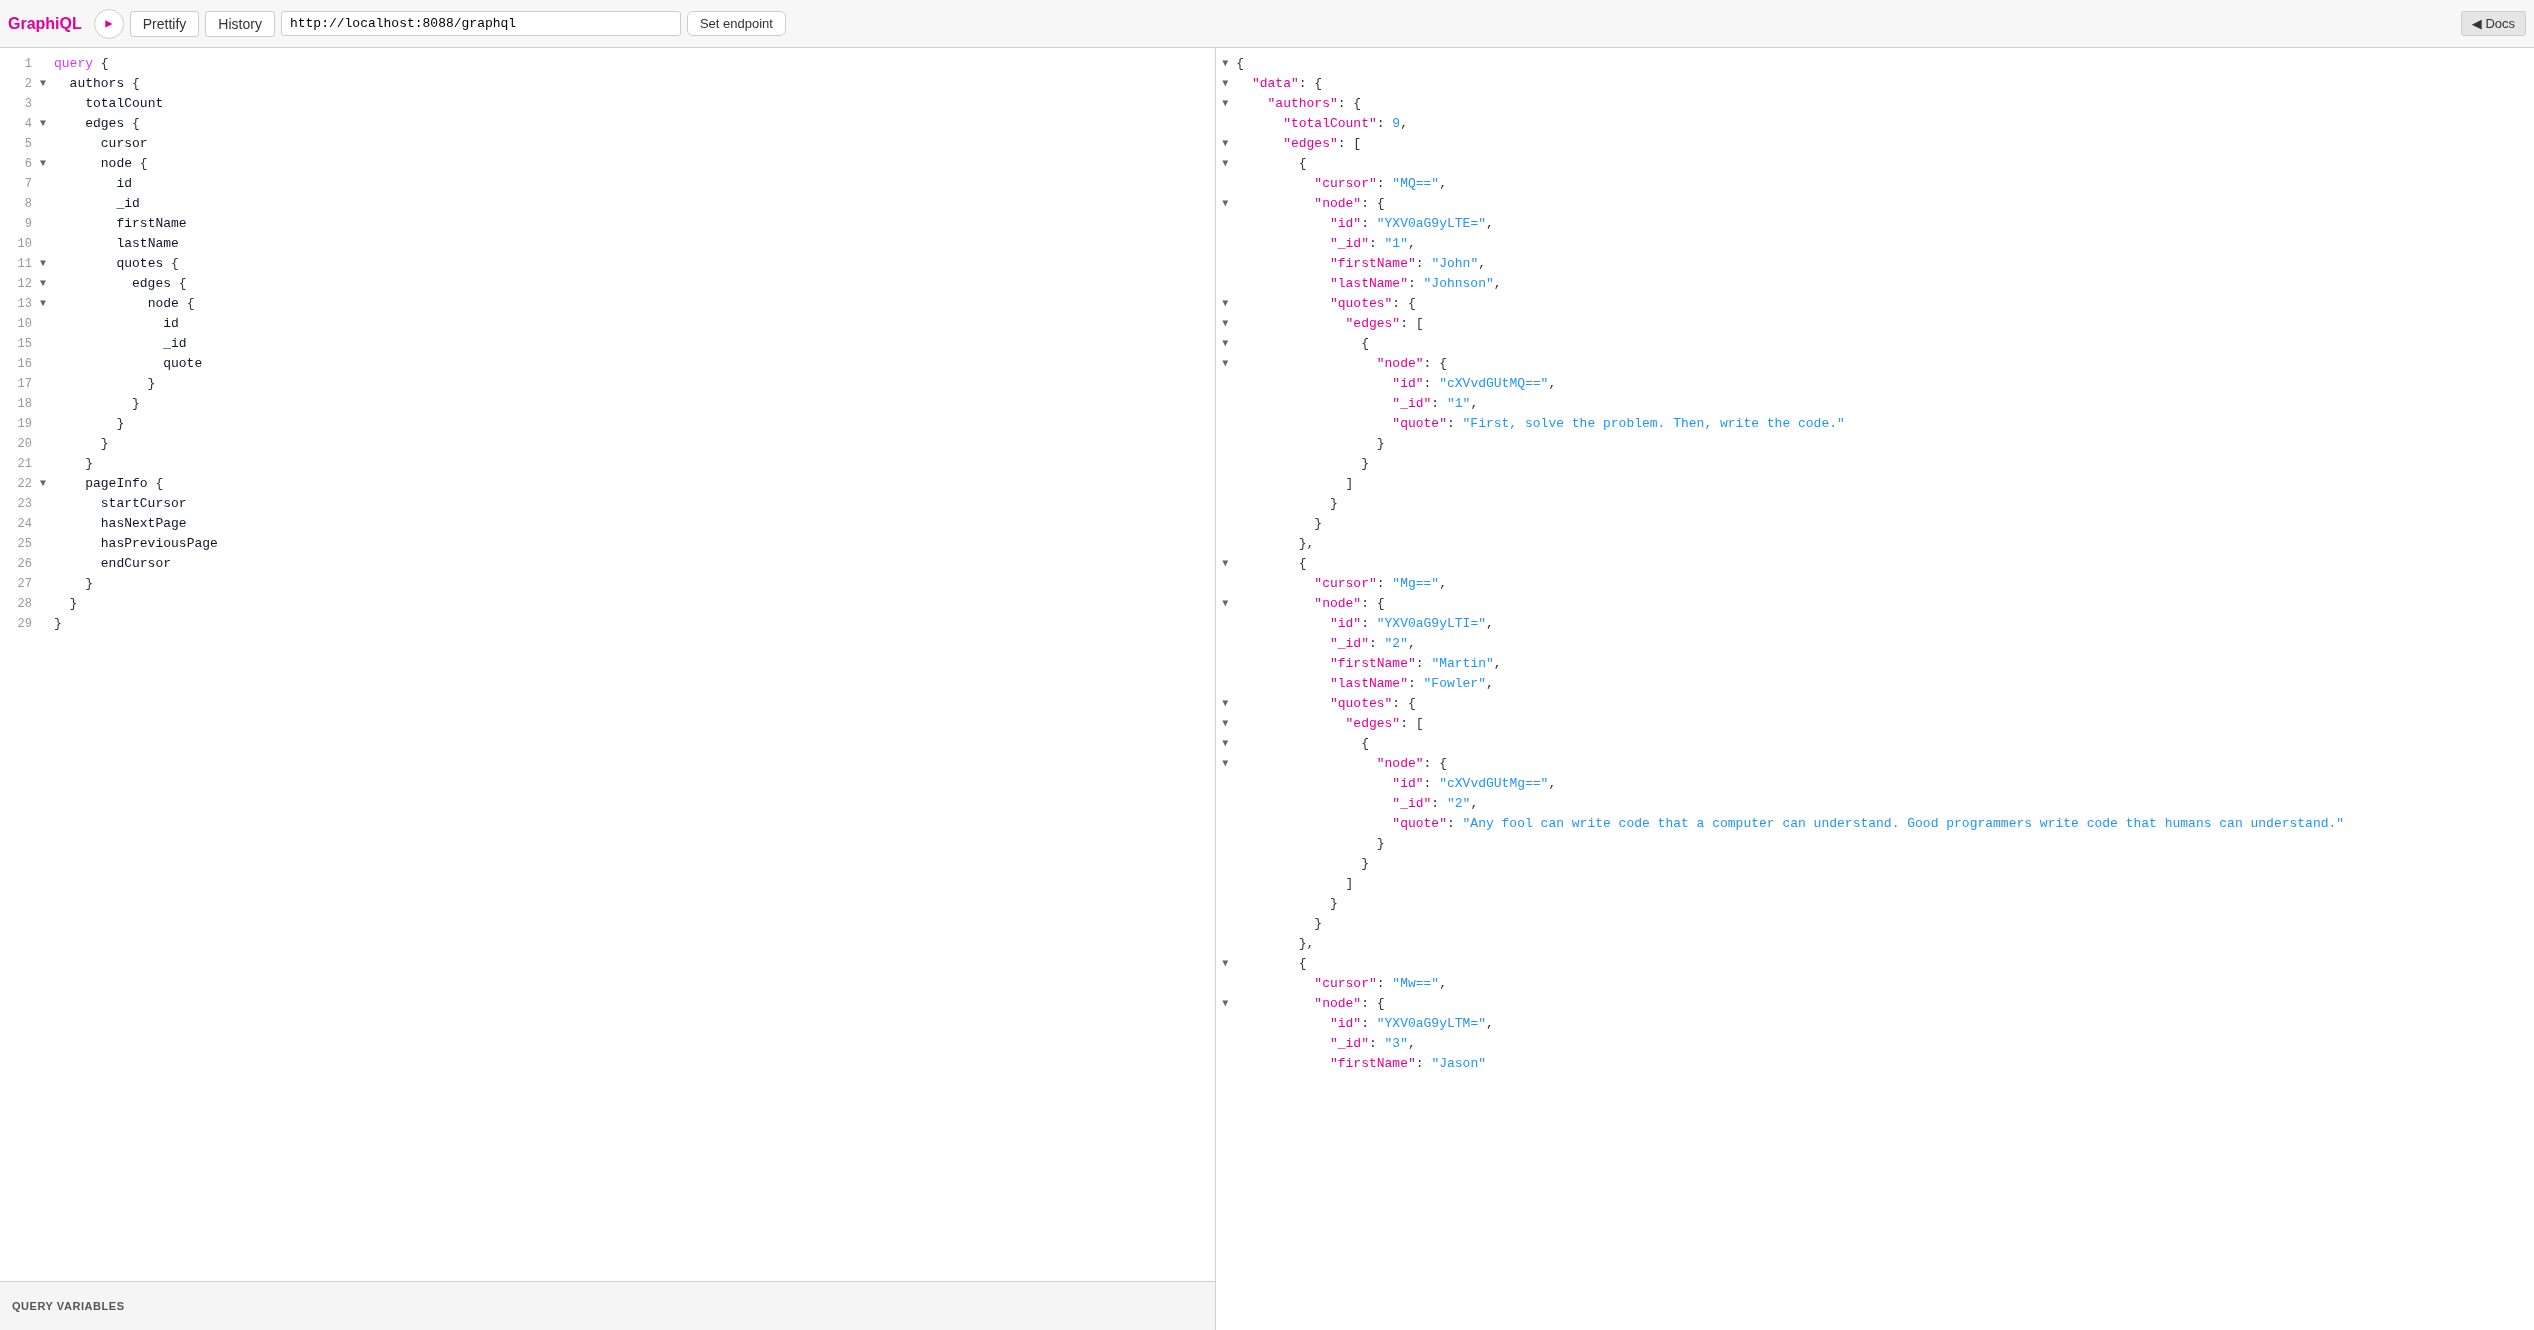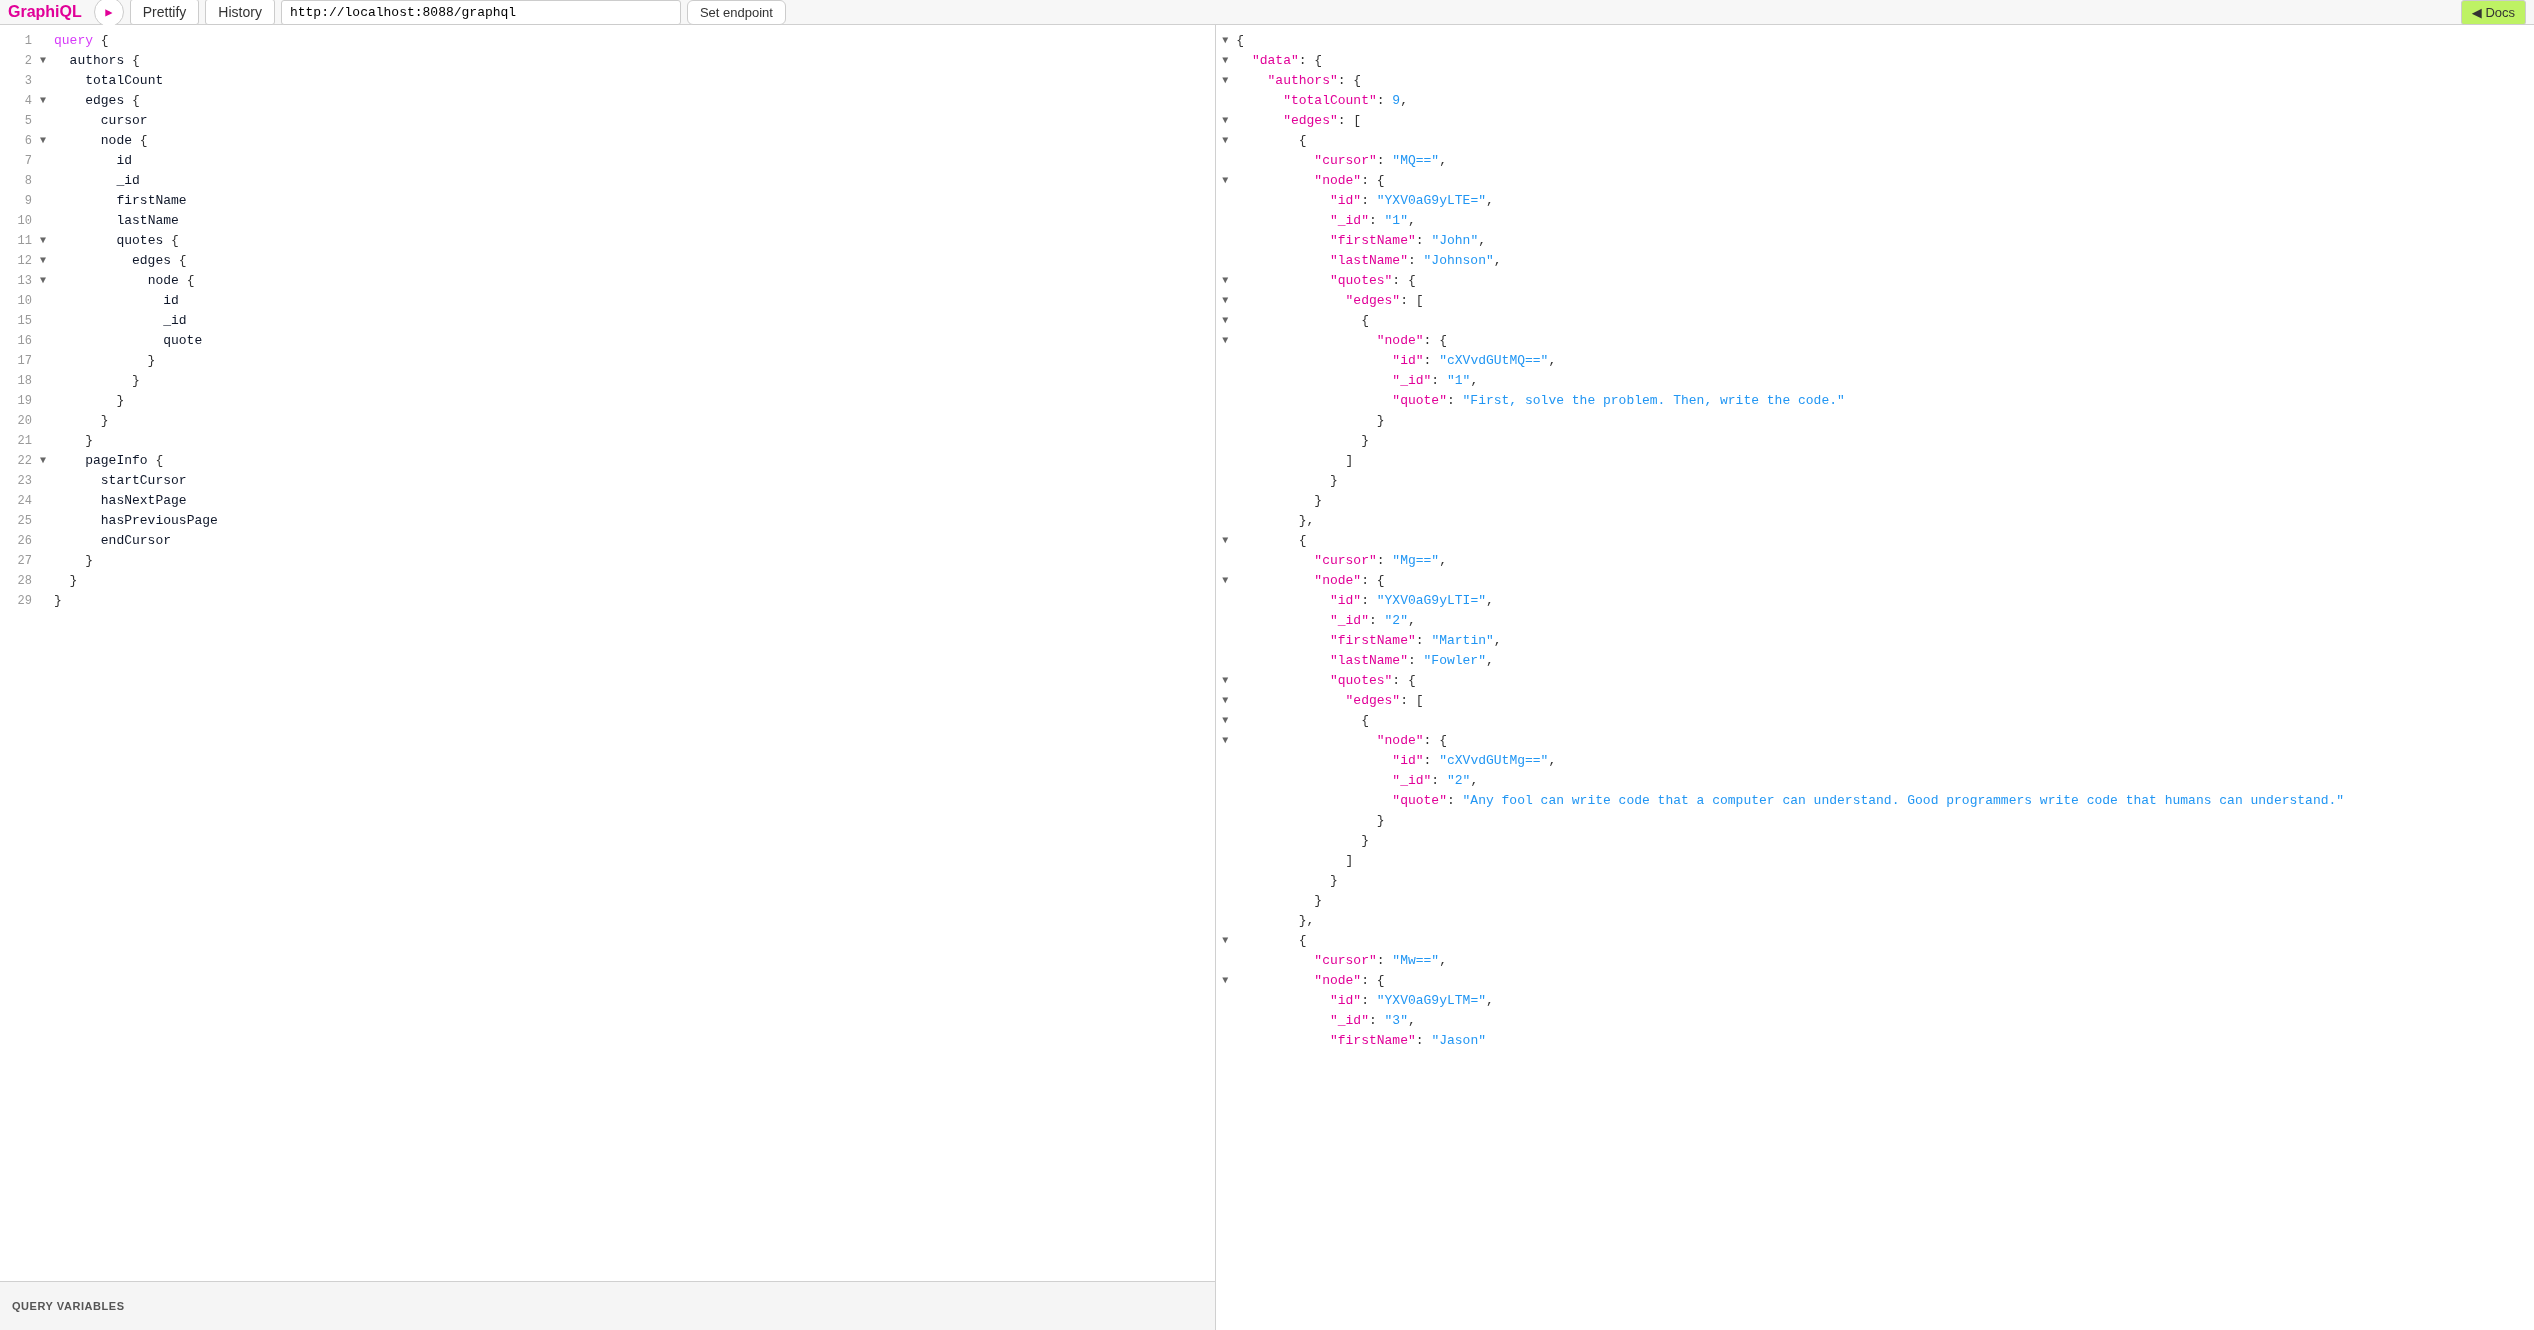--- a/index.html
+++ b/index.html
@@ -13,21 +13,21 @@
       overflow: hidden;
     }
 
     
     #toolbar {
       display: flex;
       align-items: center;
       background: #f7f7f7;
       border-bottom: 1px solid #d0d0d0;
       padding: 0 8px;
-      height: 25px;
+      height: 48px;
       flex-shrink: 0;
       gap: 6px;
     }
     #app-title {
       font-family: Arial, sans-serif;
       font-size: 16px;
       font-weight: bold;
       color: #e10098;
       margin-right: 6px;
     }
@@ -67,21 +67,21 @@
       background: #fff;
       border: 1px solid #ccc;
       border-radius: 6px;
       padding: 4px 12px;
       font-size: 13px;
       cursor: pointer;
       color: #333;
     }
     #docs-btn {
       margin-left: auto;
-      background: #bef264;
+      background: #e5e5e5;
       border: 1px solid #ccc;
       border-radius: 3px;
       padding: 4px 10px;
       font-size: 13px;
       cursor: pointer;
       color: #333;
       display: flex;
       align-items: center;
       gap: 3px;
     }

